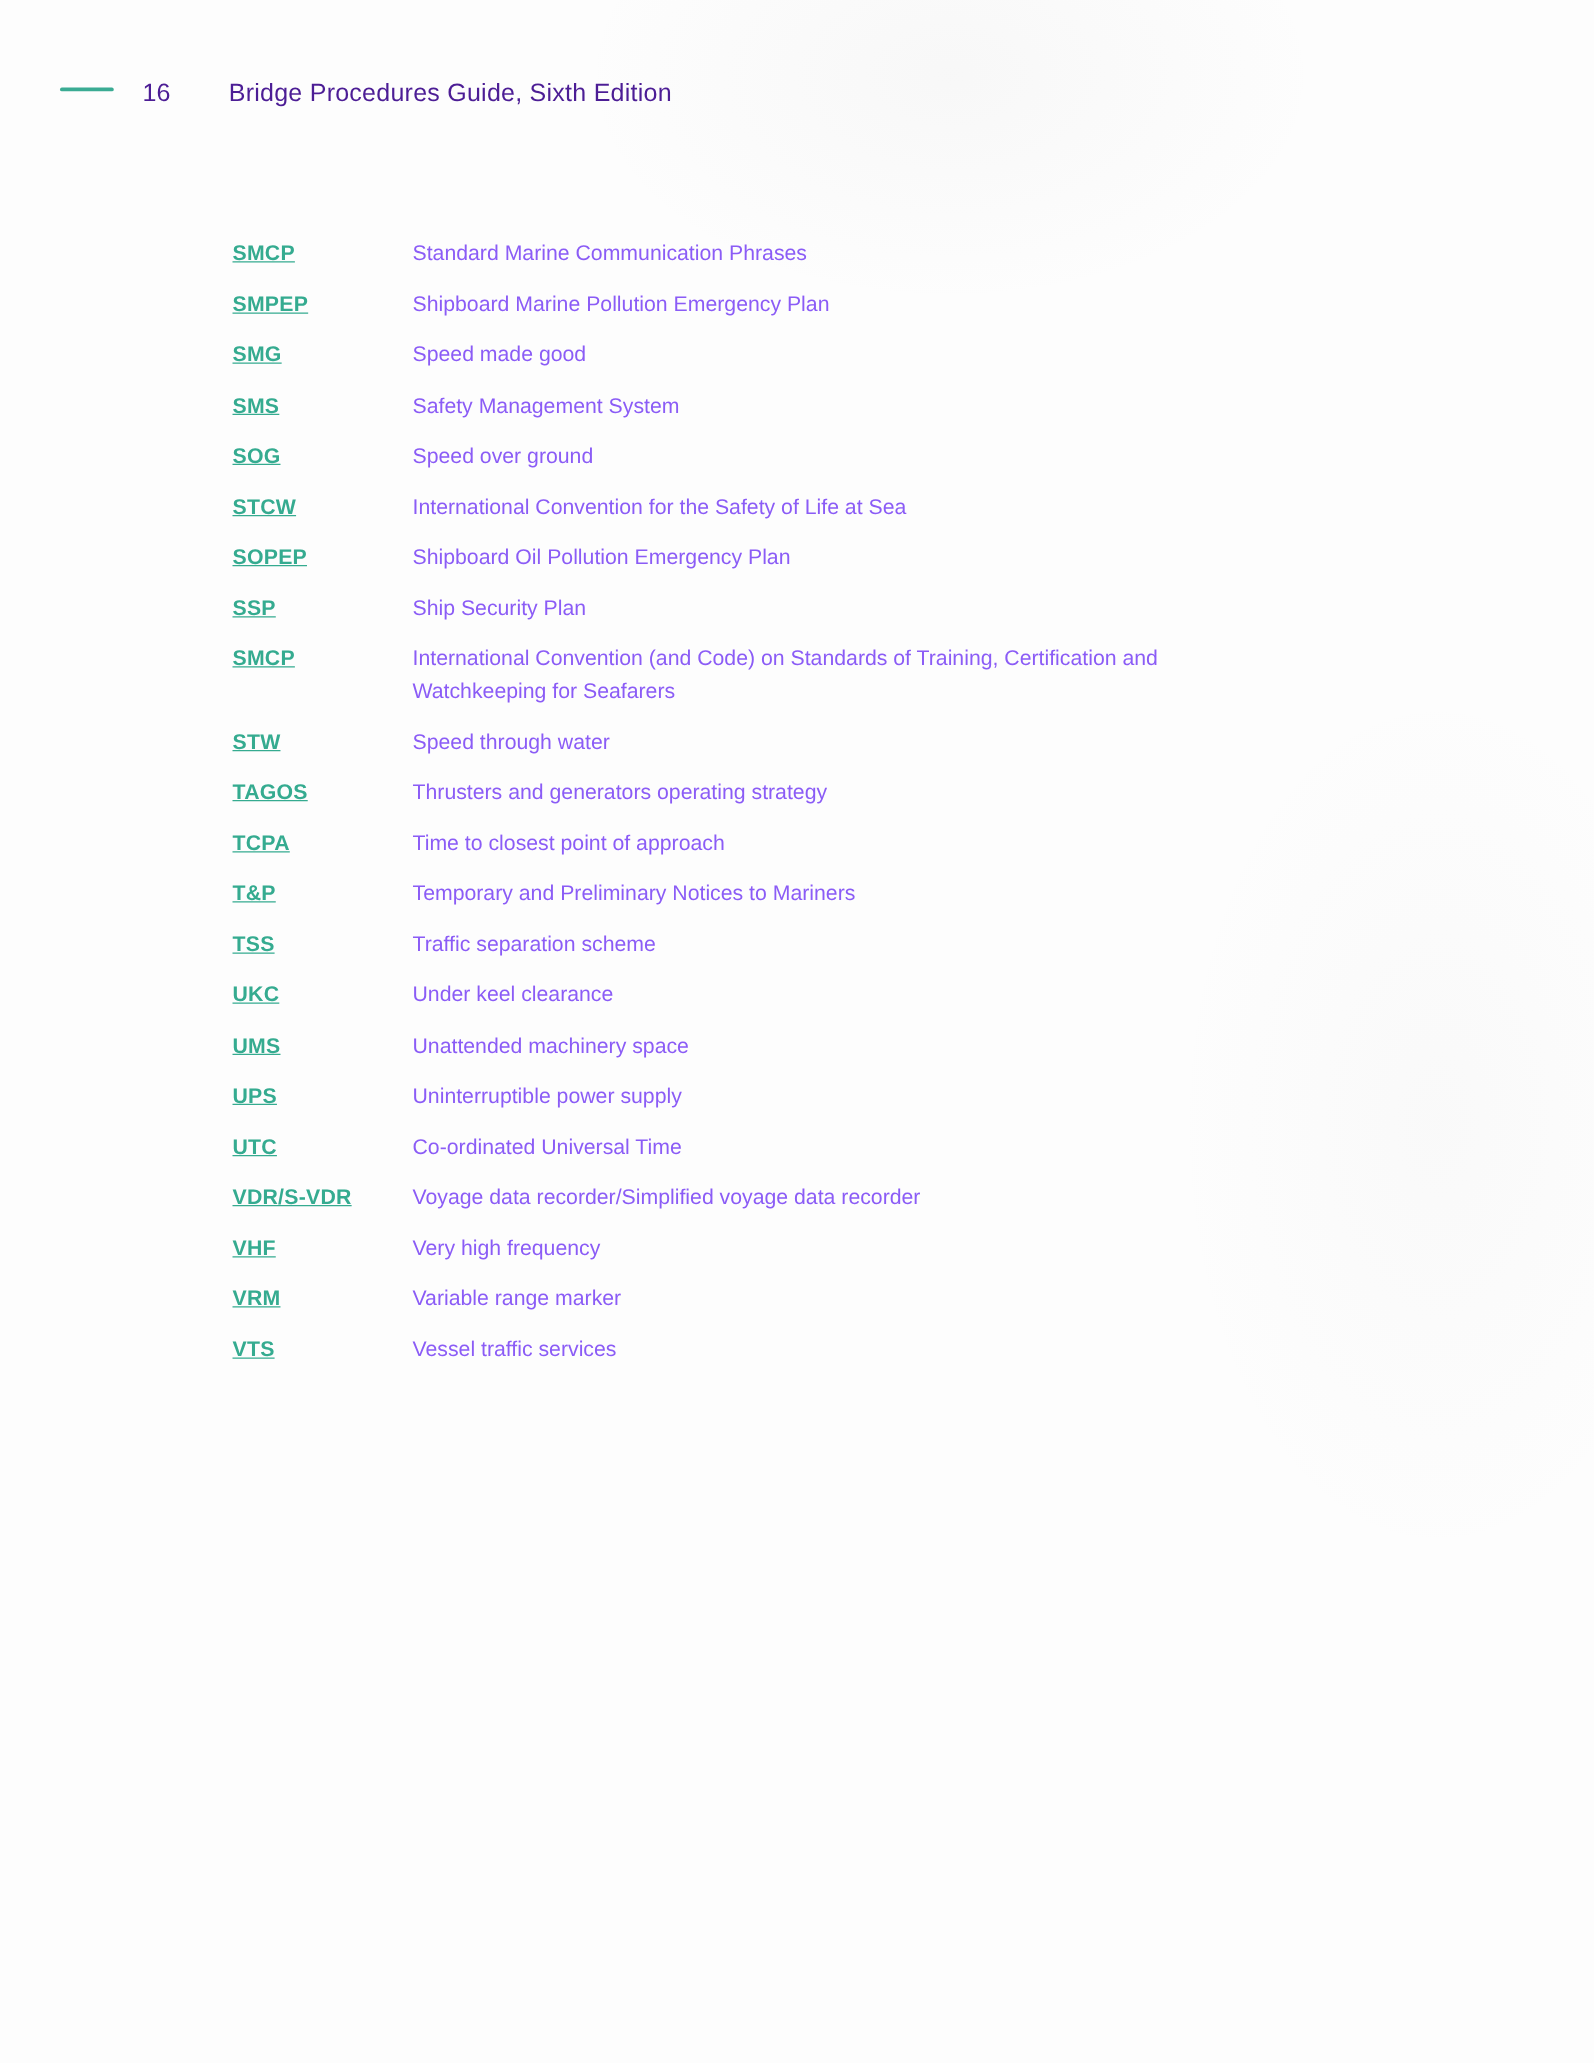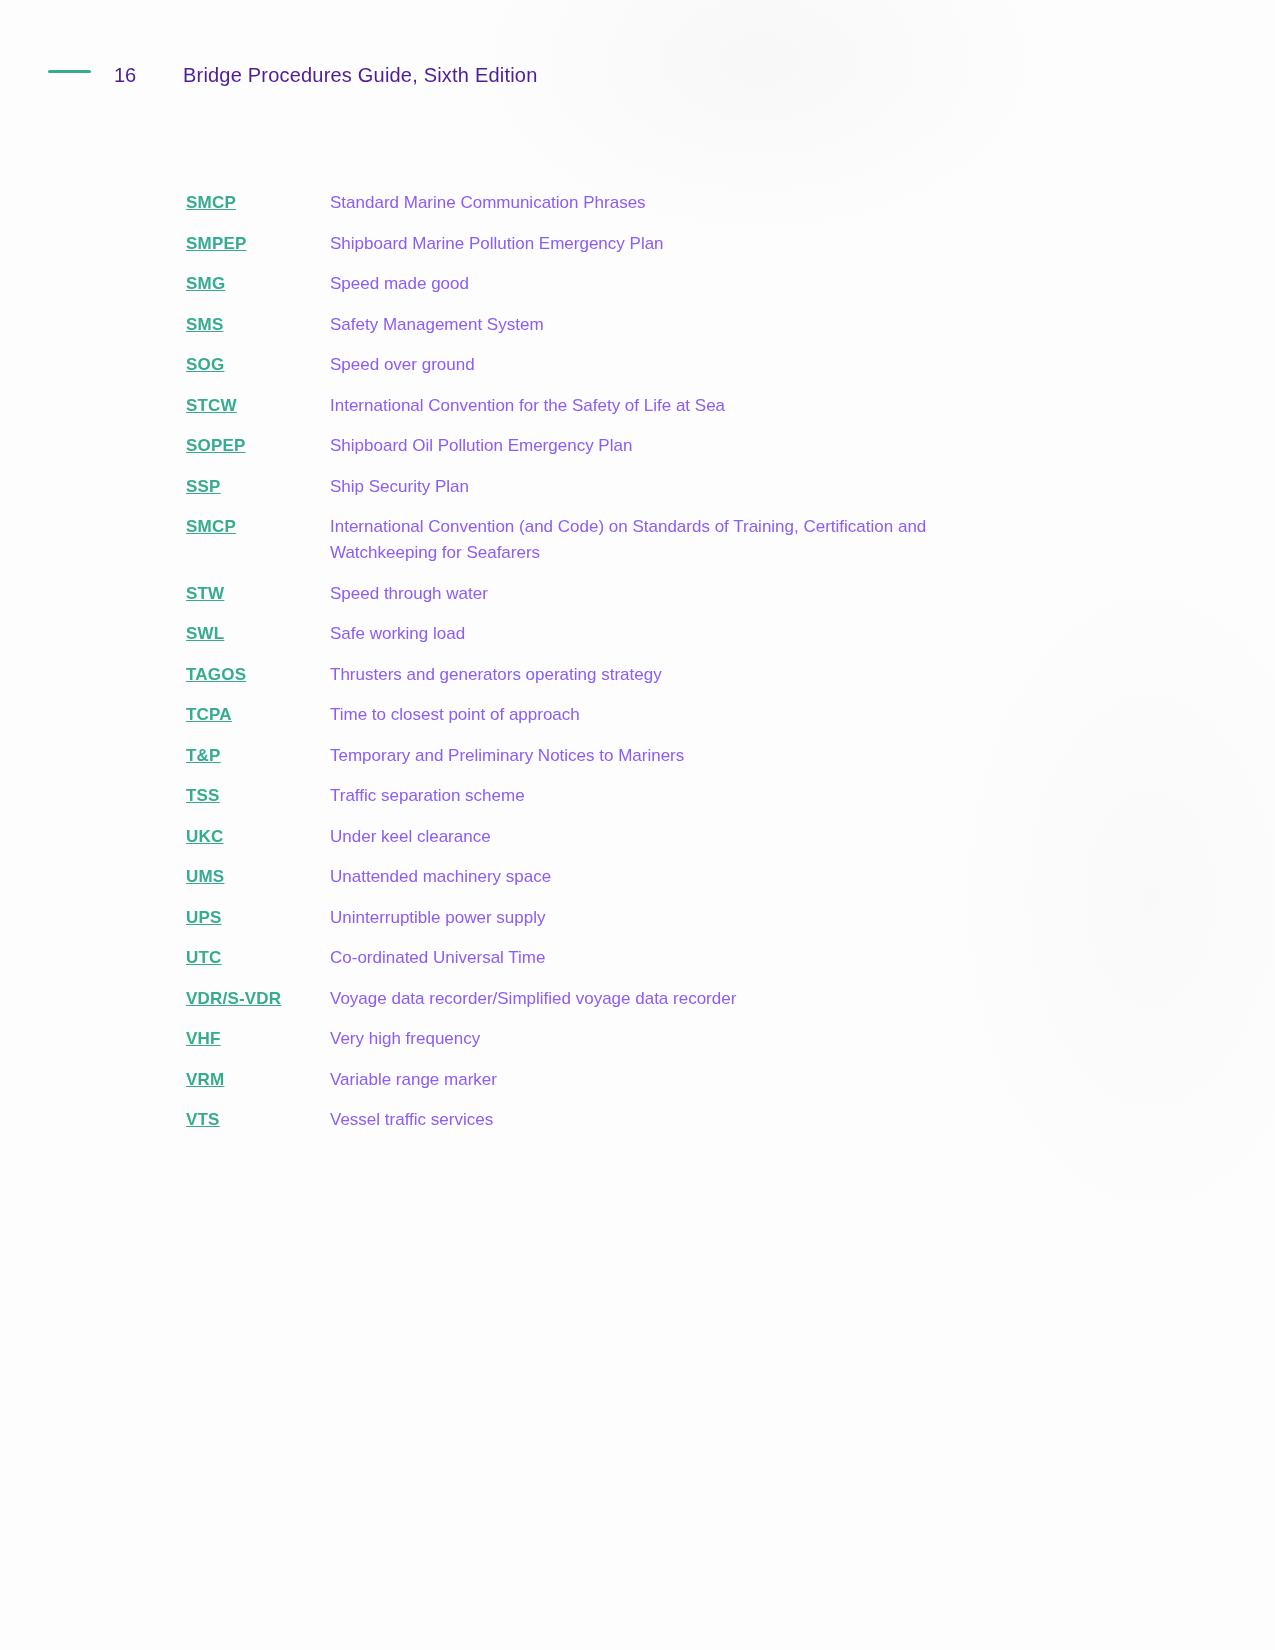--- a/index.html
+++ b/index.html
@@ -127,24 +127,20 @@
     </div>
     <div class="abbrev-row">
       <span class="abbrev-term">SMCP</span>
       <span class="abbrev-def">International Convention (and Code) on Standards of Training, Certification and Watchkeeping for Seafarers</span>
     </div>
     <div class="abbrev-row">
       <span class="abbrev-term">STW</span>
       <span class="abbrev-def">Speed through water</span>
     </div>
     <div class="abbrev-row">
-      <span class="abbrev-term">SWL</span>
-      <span class="abbrev-def">Safe working load</span>
-    </div>
-    <div class="abbrev-row">
       <span class="abbrev-term">TAGOS</span>
       <span class="abbrev-def">Thrusters and generators operating strategy</span>
     </div>
     <div class="abbrev-row">
       <span class="abbrev-term">TCPA</span>
       <span class="abbrev-def">Time to closest point of approach</span>
     </div>
     <div class="abbrev-row">
       <span class="abbrev-term">T&amp;P</span>
       <span class="abbrev-def">Temporary and Preliminary Notices to Mariners</span>

